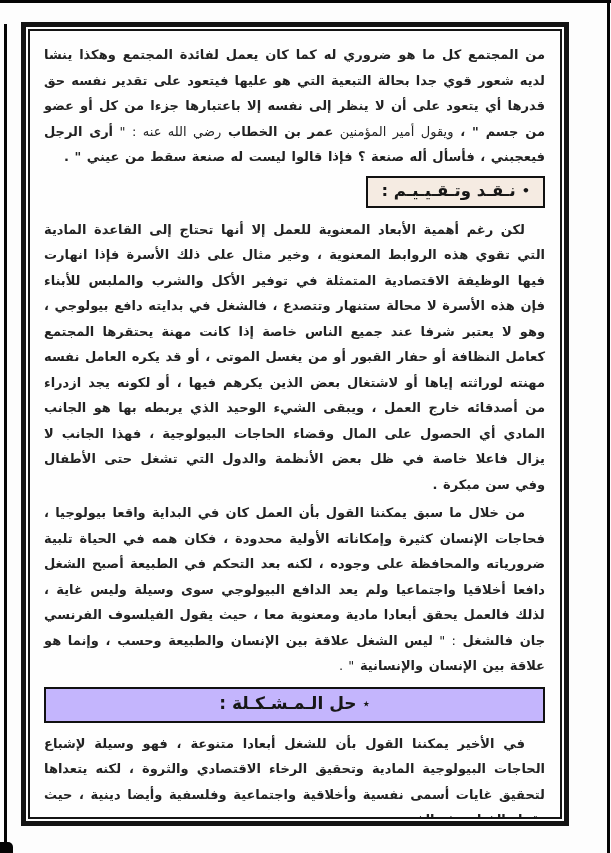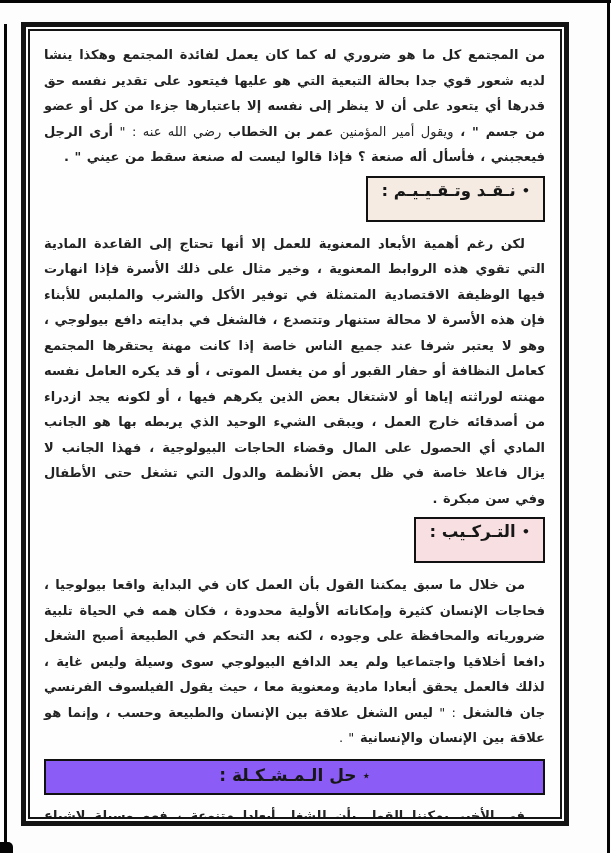--- a/index.html
+++ b/index.html
@@ -24,21 +24,21 @@
   }
   .para{
     font-size:13px;line-height:25.5px;font-weight:700;margin:0 0 3px 0;
     text-indent:20px;word-spacing:1px;
   }
   .para.no-indent{text-indent:0;}
   .seg-light{font-weight:400;}
   .seg-bold{font-weight:700;}
   .sec-box{
     width:max-content;max-width:100%;box-sizing:border-box;
-    border:2px solid #111111;padding:3px 13px 20px 13px;
+    border:2px solid #111111;padding:3px 13px 6px 13px;
     font-size:16.5px;font-weight:700;color:#171717;
     margin:6px 0 9px 0;letter-spacing:0.5px;
   }
   .sec-box .bullet{font-size:13px;vertical-align:1px;margin-left:6px;}
   .sec-box.full{
     width:100%;text-align:center;margin:8px 0 8px 0;
     border-width:2px;padding:4px 0 8px 0;font-size:17px;
   }
 </style>
 </head>
@@ -63,33 +63,30 @@
       </p>
 
       <div class="sec-box" style="background-color: rgb(245, 235, 226);">
         <span class="bullet">•</span><span>نـقـد وتـقـيـيـم :</span>
       </div>
 
       <p class="para">
         <span class="seg-bold">لكن رغم أهمية الأبعاد المعنوية للعمل إلا أنها تحتاج إلى القاعدة المادية التي تقوي هذه الروابط المعنوية ، وخير مثال على ذلك الأسرة فإذا انهارت فيها الوظيفة الاقتصادية المتمثلة في توفير الأكل والشرب والملبس للأبناء فإن هذه الأسرة لا محالة ستنهار وتتصدع ، فالشغل في بدايته دافع بيولوجي ، وهو لا يعتبر شرفا عند جميع الناس خاصة إذا كانت مهنة يحتقرها المجتمع كعامل النظافة أو حفار القبور أو من يغسل الموتى ، أو قد يكره العامل نفسه مهنته لوراثته إياها أو لاشتغال بعض الذين يكرهم فيها ، أو لكونه يجد ازدراء من أصدقائه خارج العمل ، ويبقى الشيء الوحيد الذي يربطه بها هو الجانب المادي أي الحصول على المال وقضاء الحاجات البيولوجية ، فهذا الجانب لا يزال فاعلا خاصة في ظل بعض الأنظمة والدول التي تشغل حتى الأطفال وفي سن مبكرة .</span>
       </p>
 
-      <div class="sec-box" style="background-color: rgb(248, 223, 226);">
-        <span class="bullet">•</span><span>التـركـيب :</span>
-      </div>
 
       <p class="para">
         <span class="seg-bold">من خلال ما سبق يمكننا القول بأن العمل كان في البداية واقعا بيولوجيا ، فحاجات الإنسان كثيرة وإمكاناته الأولية محدودة ، فكان همه في الحياة تلبية ضرورياته والمحافظة على وجوده ، لكنه بعد التحكم في الطبيعة أصبح الشغل دافعا أخلاقيا واجتماعيا ولم يعد الدافع البيولوجي سوى وسيلة وليس غاية ، لذلك فالعمل يحقق أبعادا مادية ومعنوية معا ، حيث يقول الفيلسوف الفرنسي </span>
         <span class="seg-bold">جان فالشغل</span>
         <span class="seg-light"> : " </span>
         <span class="seg-bold">ليس الشغل علاقة بين الإنسان والطبيعة وحسب ، وإنما هو علاقة بين الإنسان والإنسانية</span>
         <span class="seg-light"> " .</span>
       </p>
 
-      <div class="sec-box full" style="background-color: #8b5cf6; margin-left: 35px;">
+      <div class="sec-box full" style="background-color: #c4b5fd; margin-left: 35px;">
         <span class="bullet">٭</span><span>حل الـمـشـكـلة :</span>
       </div>
 
       <p class="para">
         <span class="seg-bold">في الأخير يمكننا القول بأن للشغل أبعادا متنوعة ، فهو وسيلة لإشباع الحاجات البيولوجية المادية وتحقيق الرخاء الاقتصادي والثروة ، لكنه يتعداها لتحقيق غايات أسمى نفسية وأخلاقية واجتماعية وفلسفية وأيضا دينية ، حيث يقول الفيلسوف الفرنسي </span>
         
         
         
         
       </p>

